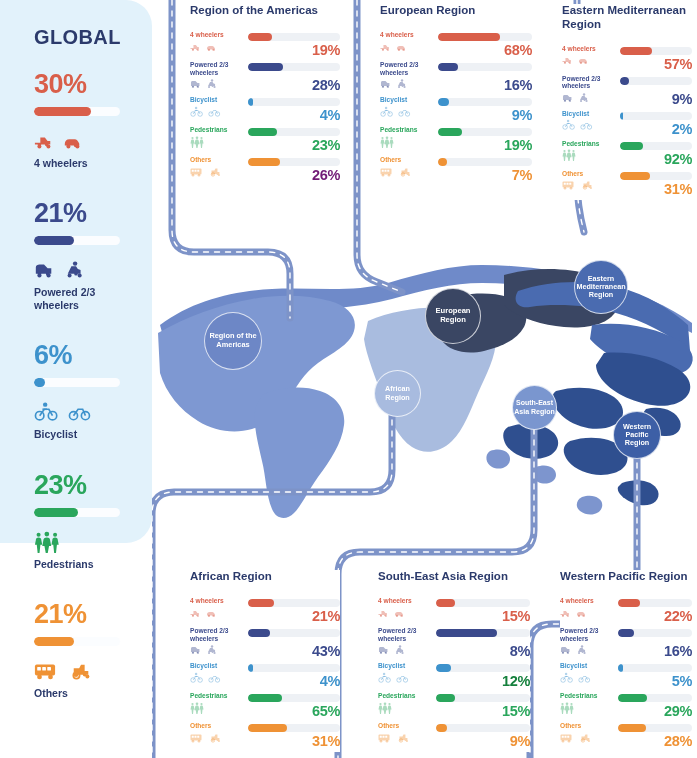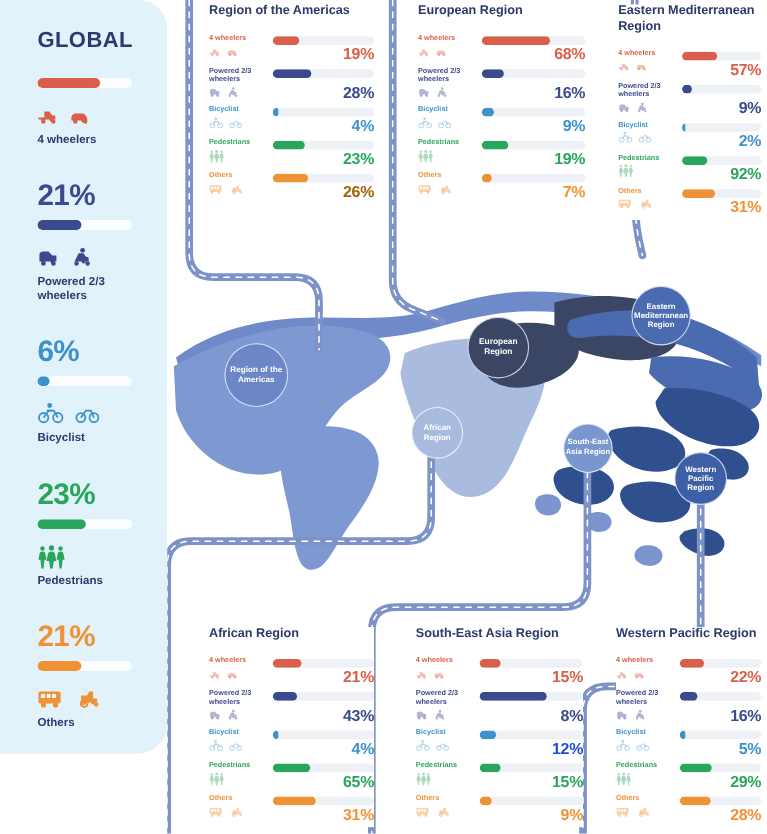--- a/index.html
+++ b/index.html
@@ -7,21 +7,21 @@
   body {
     font-family: "Liberation Sans", sans-serif;
     background:#ffffff;
     position:relative;
     overflow:hidden;
   }
   #root { position:relative; width:697px; height:758px; }
 
   
   .sidebar{
-    position:absolute; left:0; top:0; width:152px; height:685px;
+    position:absolute; left:0; top:0; width:152px; height:543px;
     background:#e2f2fb;
     border-top-right-radius:26px; border-bottom-right-radius:26px;
     padding:26px 0 0 0;
   }
   .sidebar-title{
     font-size:20px; font-weight:bold; color:#2b3a6b; letter-spacing:.4px;
     padding-left:34px; margin-bottom:22px;
   }
   .g-block{ padding-left:34px; margin-bottom:30px; }
   .g-pct{ font-size:27px; font-weight:bold; line-height:1; letter-spacing:-.5px; }
@@ -72,20 +72,21 @@
 </style>
 </head>
 <body>
 
 <div id="root">
 
   <aside class="sidebar">
     <div class="sidebar-title">GLOBAL</div>
     <div id="global-blocks">
         <div class="g-block">
+          <div class="g-pct" style="color:#d95f4a">30%</div>
      <div class="g-track">
        <div class="g-fill" style="width:57px;background:#d95f4a"></div>
      </div>
      <div class="g-icons">
             <svg width="25.299999999999997" height="22" viewBox="0 0 28 24" fill="#d95f4a">
               <path d="M1 14h6V8h5l3 4h3v4h-2a2 2 0 1 1-4 0H8a2 2 0 1 1-4 0H1z"></path>
               <circle cx="6" cy="18" r="2.2"></circle>
               <circle cx="16" cy="18" r="2.2"></circle>
             </svg>
             <svg width="25.299999999999997" height="22" viewBox="0 0 28 24" fill="#d95f4a">
@@ -378,21 +379,21 @@
               <svg width="14.399999999999999" height="12" viewBox="0 0 29 24" fill="#ef923566">
                 <path d="M3 16V9h6l2-4h4v7h4v4h-2a2 2 0 1 1-4 0H8a2 2 0 1 1-5 0z"></path>
                 <circle cx="6" cy="17" r="3.4" fill="none" stroke="#ef923566" stroke-width="2"></circle>
                 <circle cx="18" cy="18" r="2.2"></circle>
               </svg>
             </div>
        </div>
        <div class="row-track" style="width:92px">
          <div class="row-fill" style="width:32.292px;background:#ef9235"></div>
        </div>
-       <div class="row-pct" style="color:#a16207">26%</div>
+       <div class="row-pct" style="color:#701a75">26%</div>
      </div>
       </section>
       <section class="panel" style="left: 380px; top: 4px; width: 152px;">
         <h2 class="panel-title">European Region</h2>
         <div class="row ">
        <div class="row-left">
          <div class="row-label" style="color:#d95f4a">4 wheelers</div>
          <div class="row-ico">
               <svg width="13.799999999999999" height="12" viewBox="0 0 28 24" fill="#d95f4a66">
                 <path d="M1 14h6V8h5l3 4h3v4h-2a2 2 0 1 1-4 0H8a2 2 0 1 1-4 0H1z"></path>
@@ -783,21 +784,21 @@
               <svg width="15" height="12" viewBox="0 0 30 24" fill="#3d92cc66">
                 <circle cx="6" cy="16" r="4.4" fill="none" stroke="#3d92cc66" stroke-width="1.8"></circle>
                 <circle cx="19" cy="16" r="4.4" fill="none" stroke="#3d92cc66" stroke-width="1.8"></circle>
                 <path d="M6 16l5-7h5l3 7" fill="none" stroke="#3d92cc66" stroke-width="1.8"></path>
               </svg>
             </div>
        </div>
        <div class="row-track" style="width:94px">
          <div class="row-fill" style="width:15.228px;background:#3d92cc"></div>
        </div>
-       <div class="row-pct" style="color:#1d4ed8">12%</div>
+       <div class="row-pct" style="color:#15803d">12%</div>
      </div>
         <div class="row ">
        <div class="row-left">
          <div class="row-label" style="color:#2aa65c">Pedestrians</div>
          <div class="row-ico">
               <svg width="15" height="12" viewBox="0 0 30 24" fill="#2aa65c66">
                 <circle cx="5" cy="4" r="2.2"></circle>
                 <path d="M5 7c2 0 3 1 3 3l1 5h-2l-1 9H4l-1-9H1l1-5c0-2 1-3 3-3z"></path>
                 <circle cx="14" cy="3.4" r="2.6"></circle>
                 <path d="M14 7c2.4 0 3.6 1.2 3.6 3.4l1.2 6h-2.4L15 24h-2.2l-1.4-7.6H9l1.2-6C10.2 8.2 11.6 7 14 7z"></path>

